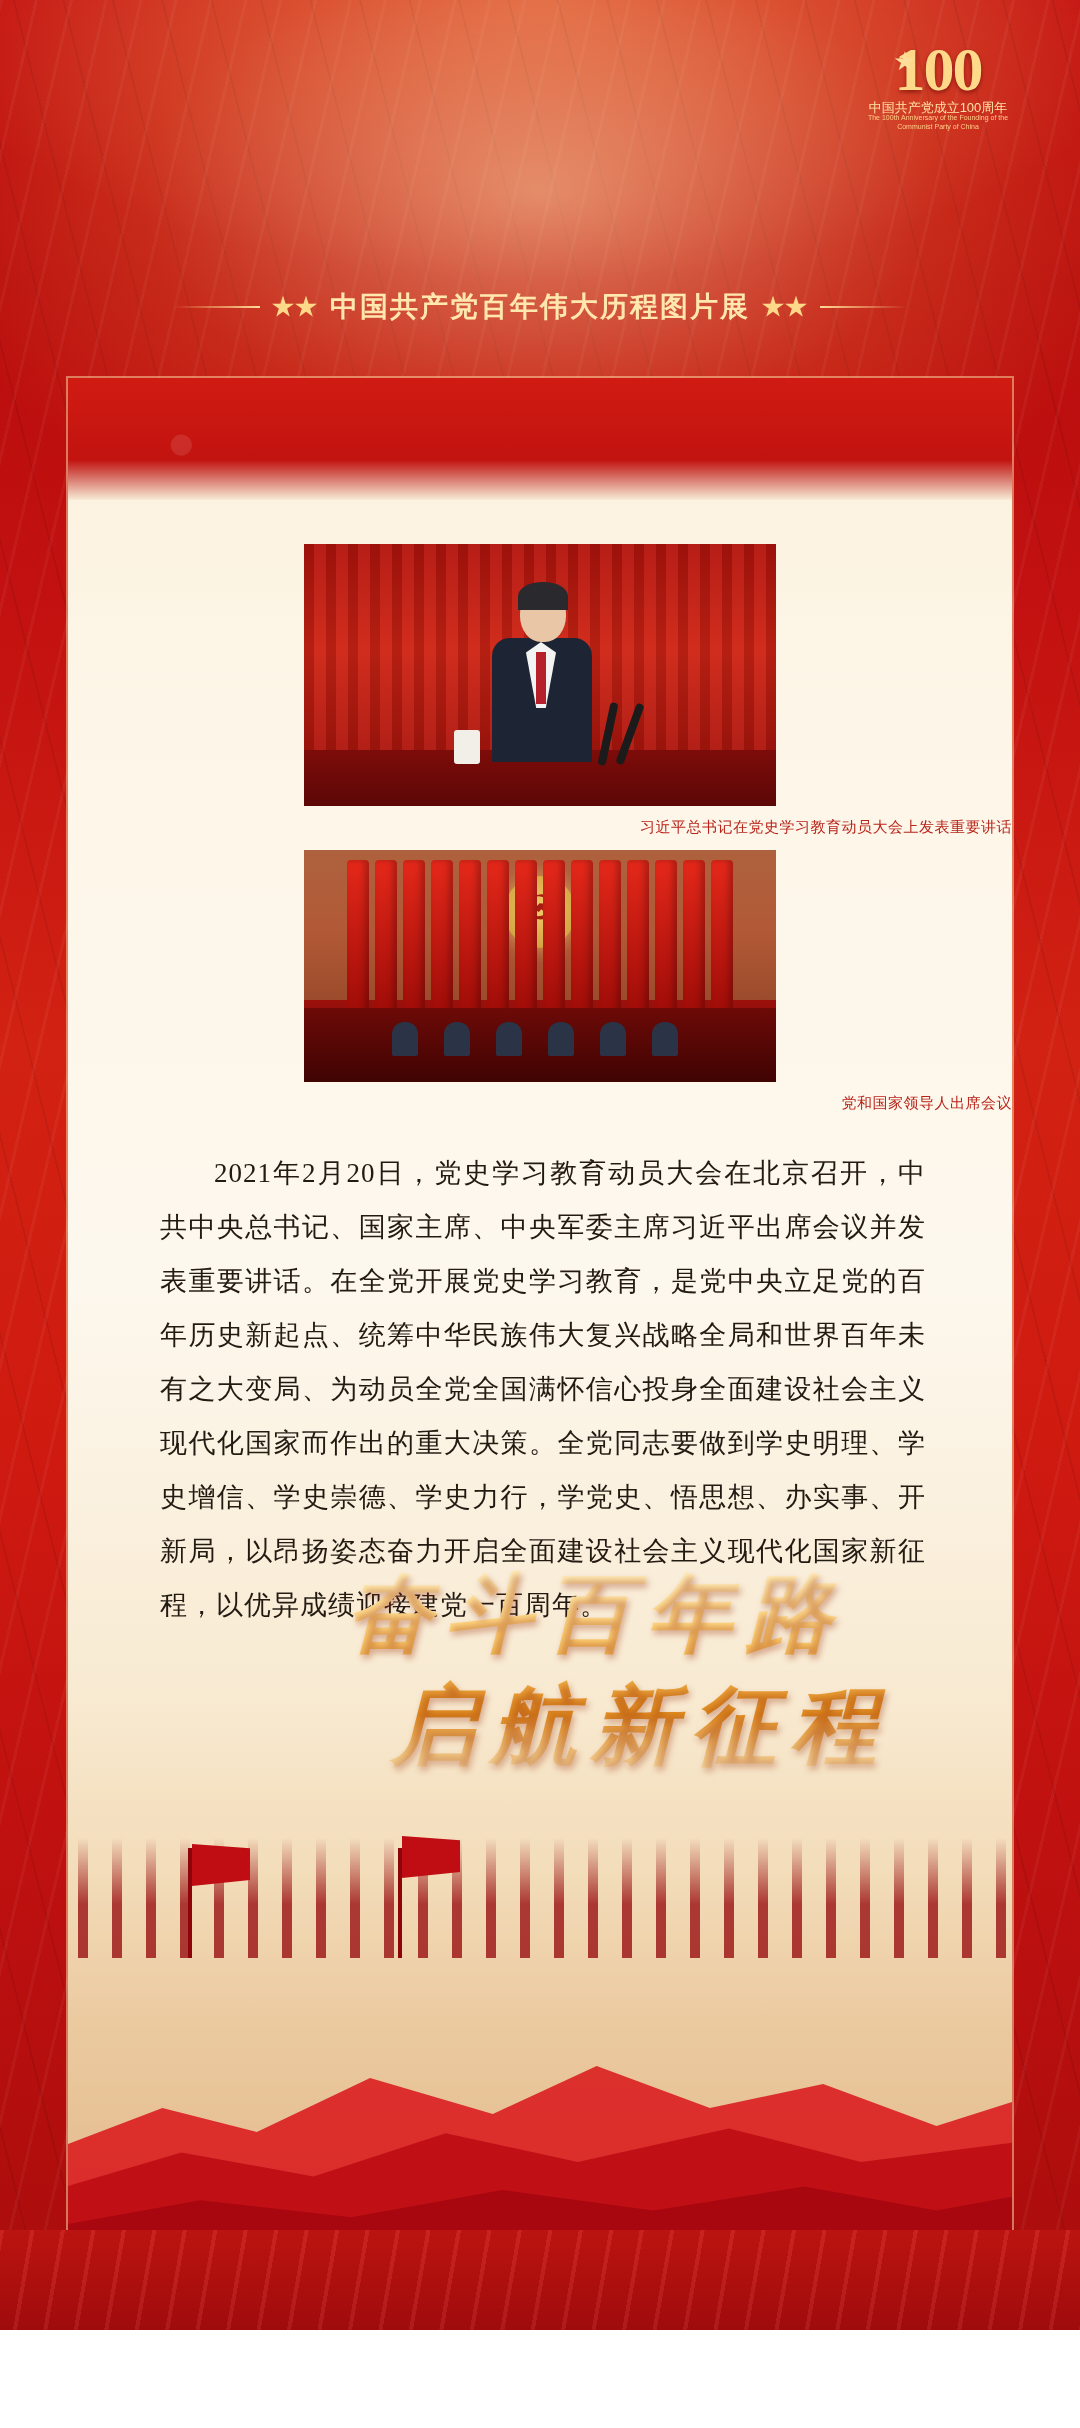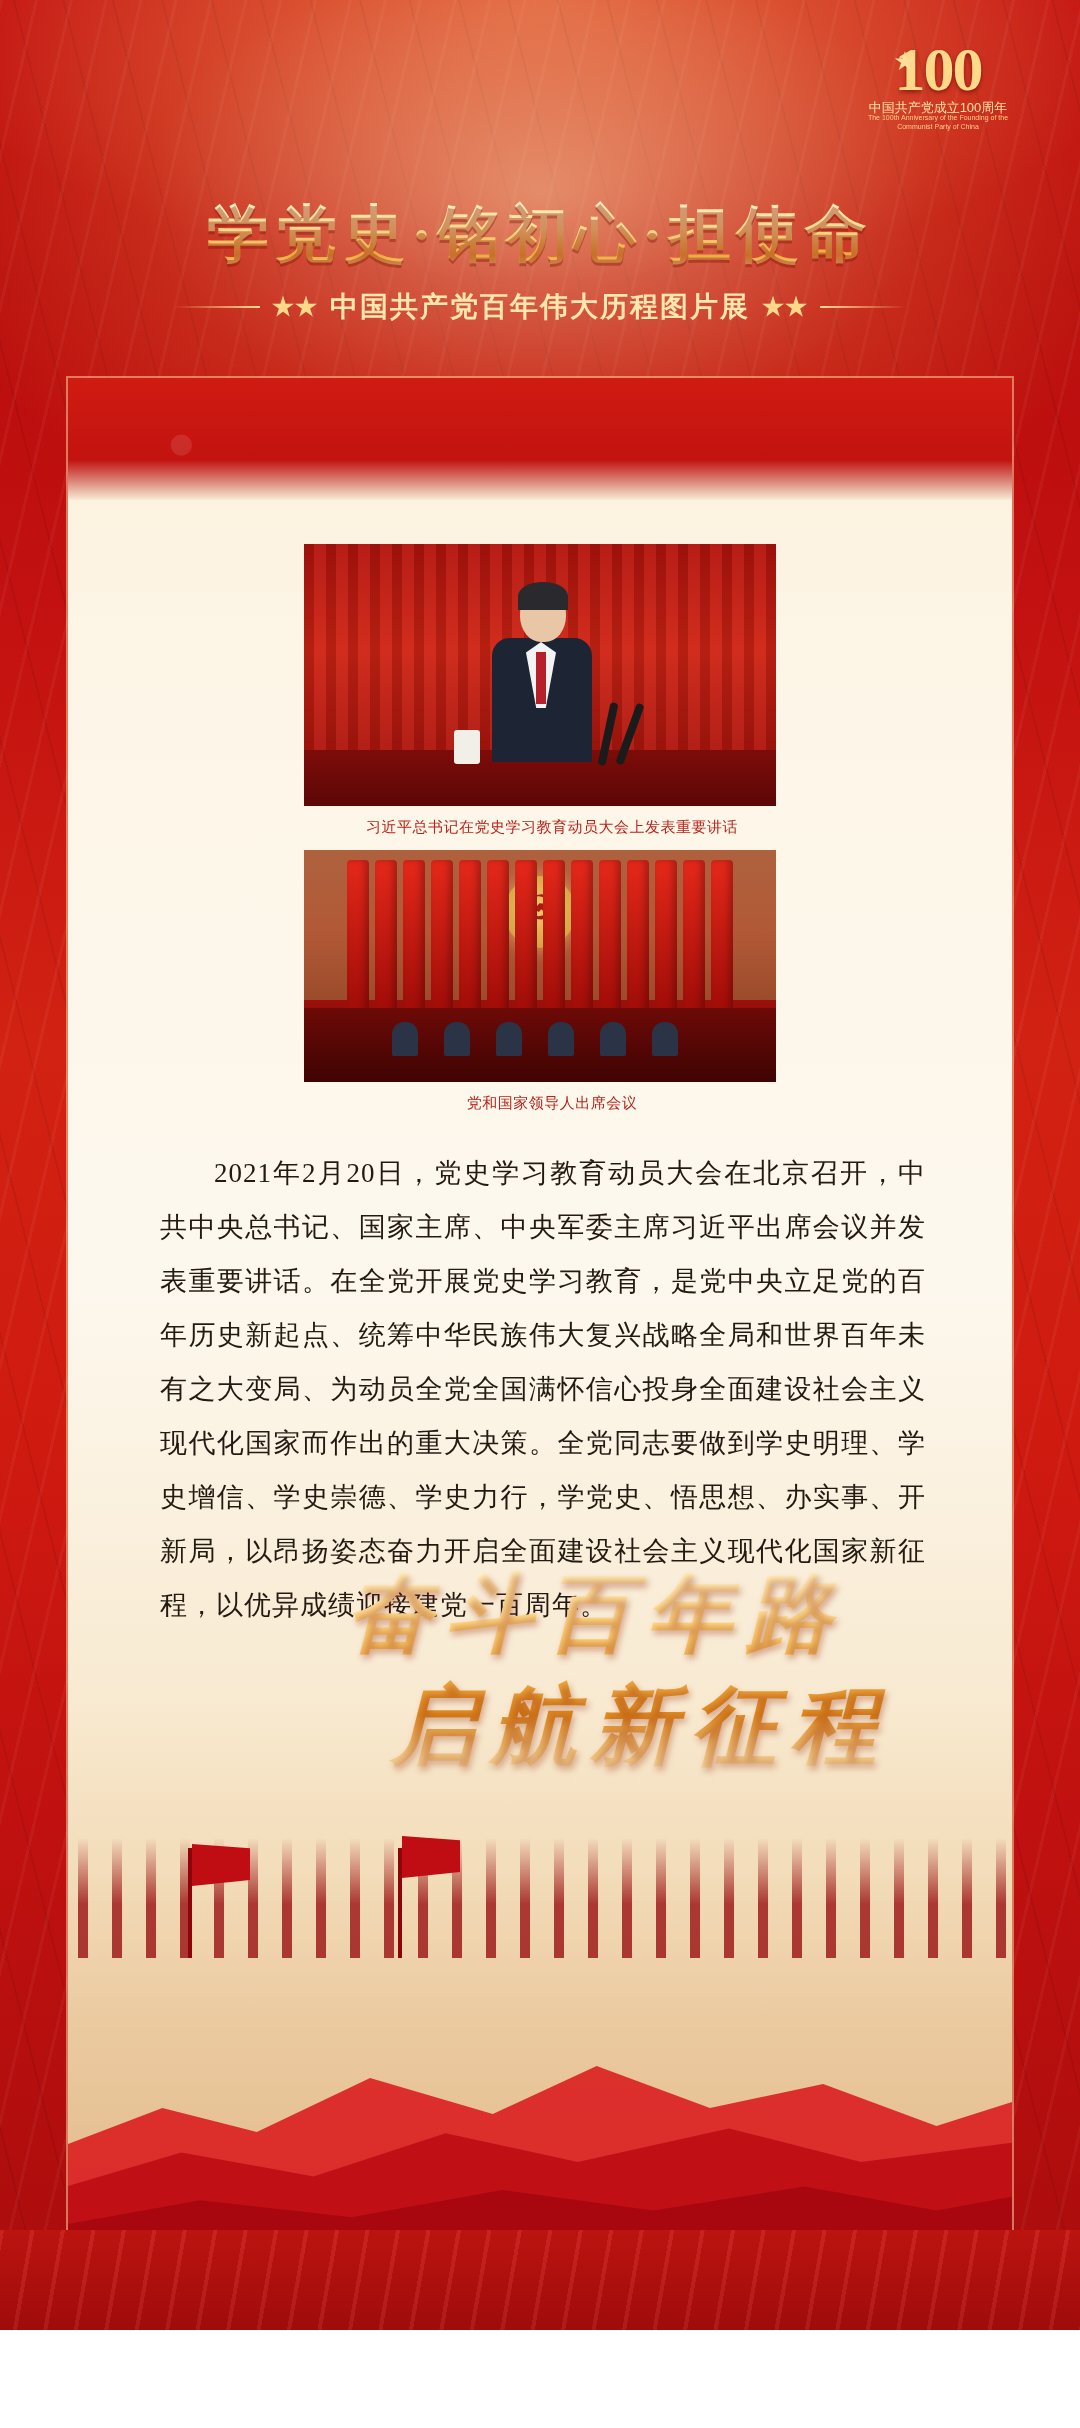--- a/index.html
+++ b/index.html
@@ -240,22 +240,22 @@
   }
   .p1-mic.a { left: 300px; transform: rotate(12deg); }
   .p1-mic.b { left: 322px; transform: rotate(20deg); }
   .p1-cup {
     position: absolute; left: 150px; bottom: 42px; width: 26px; height: 34px;
     background: #f2efe9; border-radius: 3px;
   }
   .caption {
     position: absolute;
     width: 944px;
-    left: 12px;
-    text-align: center;
+    left: 0;
+    text-align: right;
     color: #b8231a;
     font-size: 15px;
     letter-spacing: 0.5px;
   }
   .cap1pos { top: 440px; }
 
   
   .photo2 {
     position: absolute;
     left: 236px;
@@ -468,21 +468,20 @@
   <div class="poster">
     <div class="poster-glow"></div>
 
     <div class="emblem">
       <div class="star-dot">★</div>
       <div class="hundred">100</div>
       <div class="cap1">中国共产党成立100周年</div>
       <div class="cap2">The 100th Anniversary of the Founding of the Communist Party of China</div>
     </div>
 
-    <div class="headline">学党史·铭初心·担使命</div>
 
     <div class="subline">
       <span class="rule"></span>
       <span class="stars">★★</span>
       <span>中国共产党百年伟大历程图片展</span>
       <span class="stars">★★</span>
       <span class="rule right"></span>
     </div>
 
     <div class="card">

